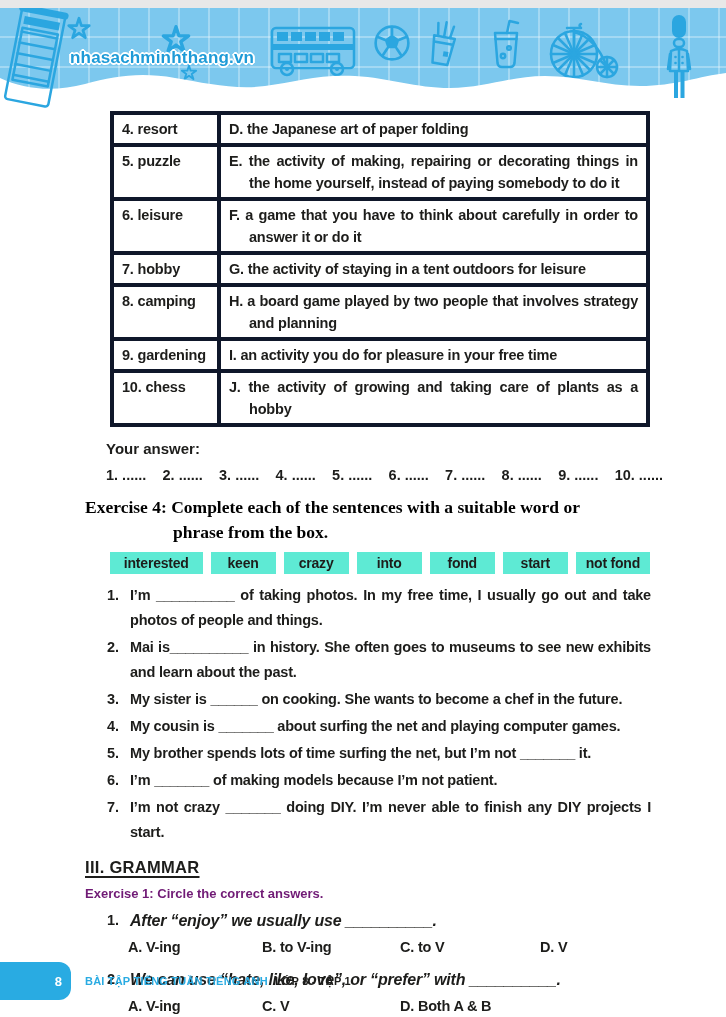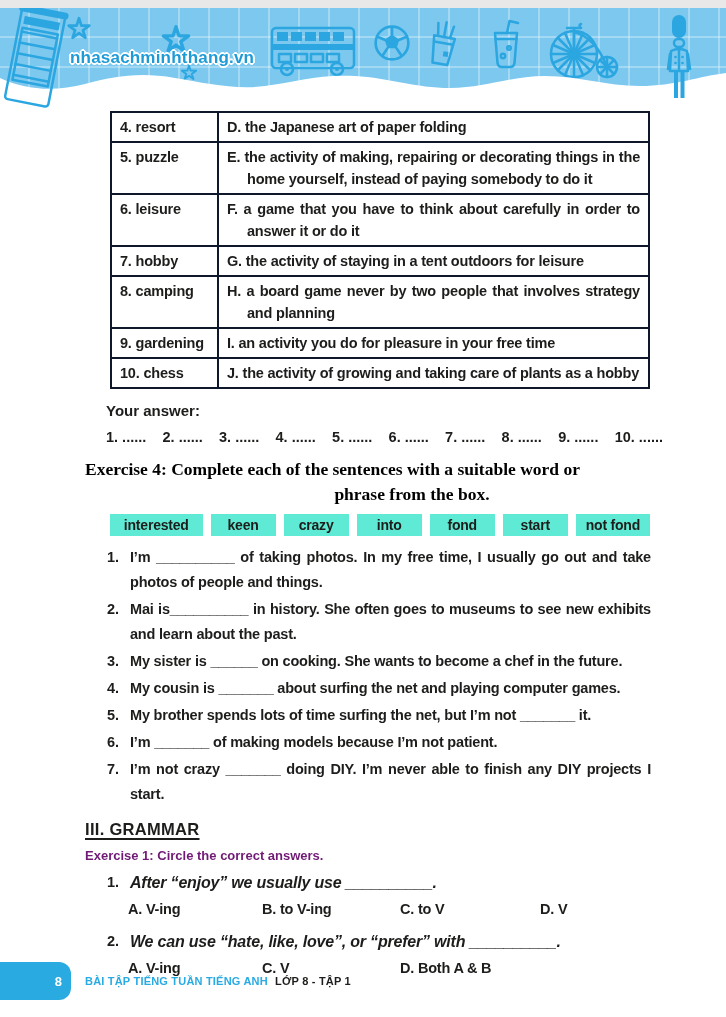--- a/index.html
+++ b/index.html
@@ -30,37 +30,37 @@
   .above-wave { z-index:3; }
 
   
   .content { padding:13px 75px 0 85px; }
 
   table.match {
     border-collapse:collapse; margin-left:25px; width:540px;
     font-size:14.5px; font-weight:bold; letter-spacing:-.2px;
   }
   table.match td {
-    border:2px solid #0f172a; padding:3px 8px; line-height:22px; vertical-align:top;
+    border:4px solid #0f172a; padding:3px 8px; line-height:22px; vertical-align:top;
   }
   td.term  { width:107px; white-space:nowrap; }
   td.def   { text-align:justify; }
   td.def .hang { display:block; padding-left:20px; text-indent:-20px; }
 
   .your-answer { margin:13px 0 0 21px; font-size:15px; font-weight:bold; }
   .answer-row {
     margin:10px 0 0 21px; width:557px; display:flex; justify-content:space-between;
     font-size:14.5px; font-weight:bold;
   }
 
   .ex-title {
     margin-top:12px; font-family:"Liberation Serif", serif; font-weight:bold;
     font-size:17.5px; line-height:25px; color:#000000;
   }
-  .ex-title .line2 { display:block; margin-left:88px;text-align:center; }
+  .ex-title .line2 { display:block; margin-left:88px; }
 
   .word-box { margin:7px 0 0 25px; width:540px; display:flex; gap:8px; }
   .word-box .cell {
     background:#5eead4; flex:1; text-align:center; padding:3px 2px;
     font-size:14px; font-weight:bold; letter-spacing:-.2px;
   }
   .word-box .cell:first-child { flex:1.45; }
   .word-box .cell:last-child  { flex:1.15; }
 
   .sentences { margin:9px 0 0 22px; }
@@ -242,21 +242,21 @@
         </tr>
         <tr>
           <td class="term">7. hobby</td>
           <td class="def">
               <span class="hang">G. the activity of staying in a tent outdoors for leisure</span>
             </td>
         </tr>
         <tr>
           <td class="term">8. camping</td>
           <td class="def">
-              <span class="hang">H. a board game never by two people that involves strategy and planning</span>
+              <span class="hang">H. a board game played by two people that involves strategy and planning</span>
             </td>
         </tr>
         <tr>
           <td class="term">9. gardening</td>
           <td class="def">
               <span class="hang">I. an activity you do for pleasure in your free time</span>
             </td>
         </tr>
         <tr>
           <td class="term">10. chess</td>

